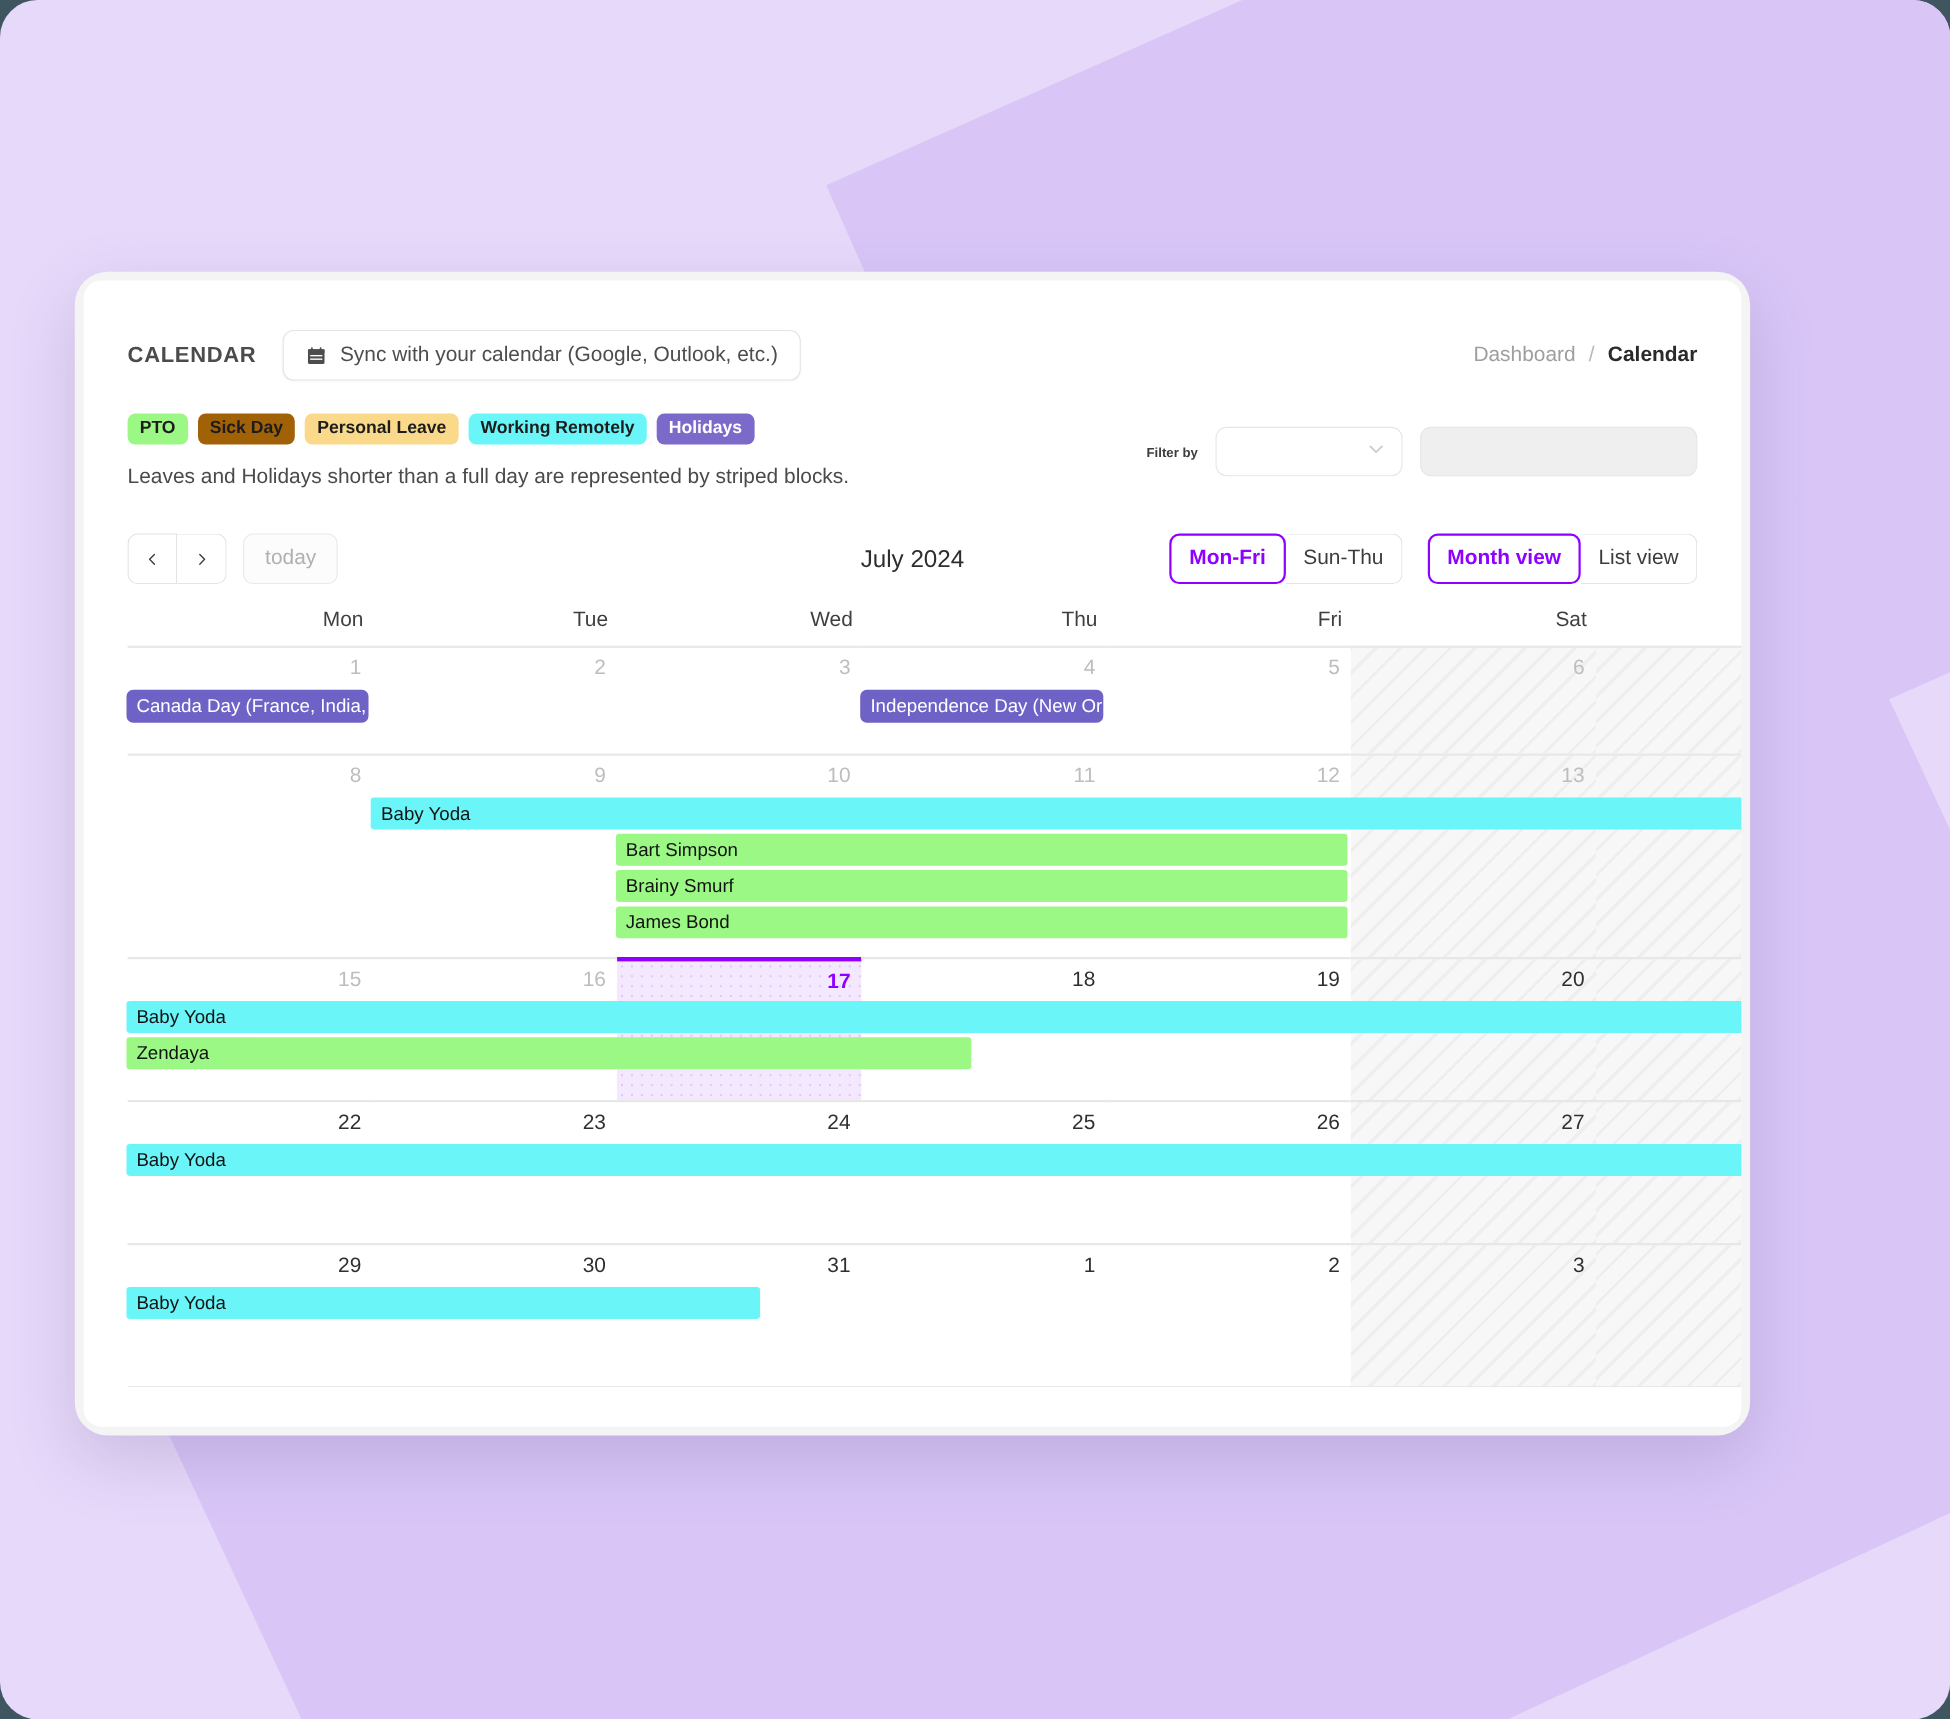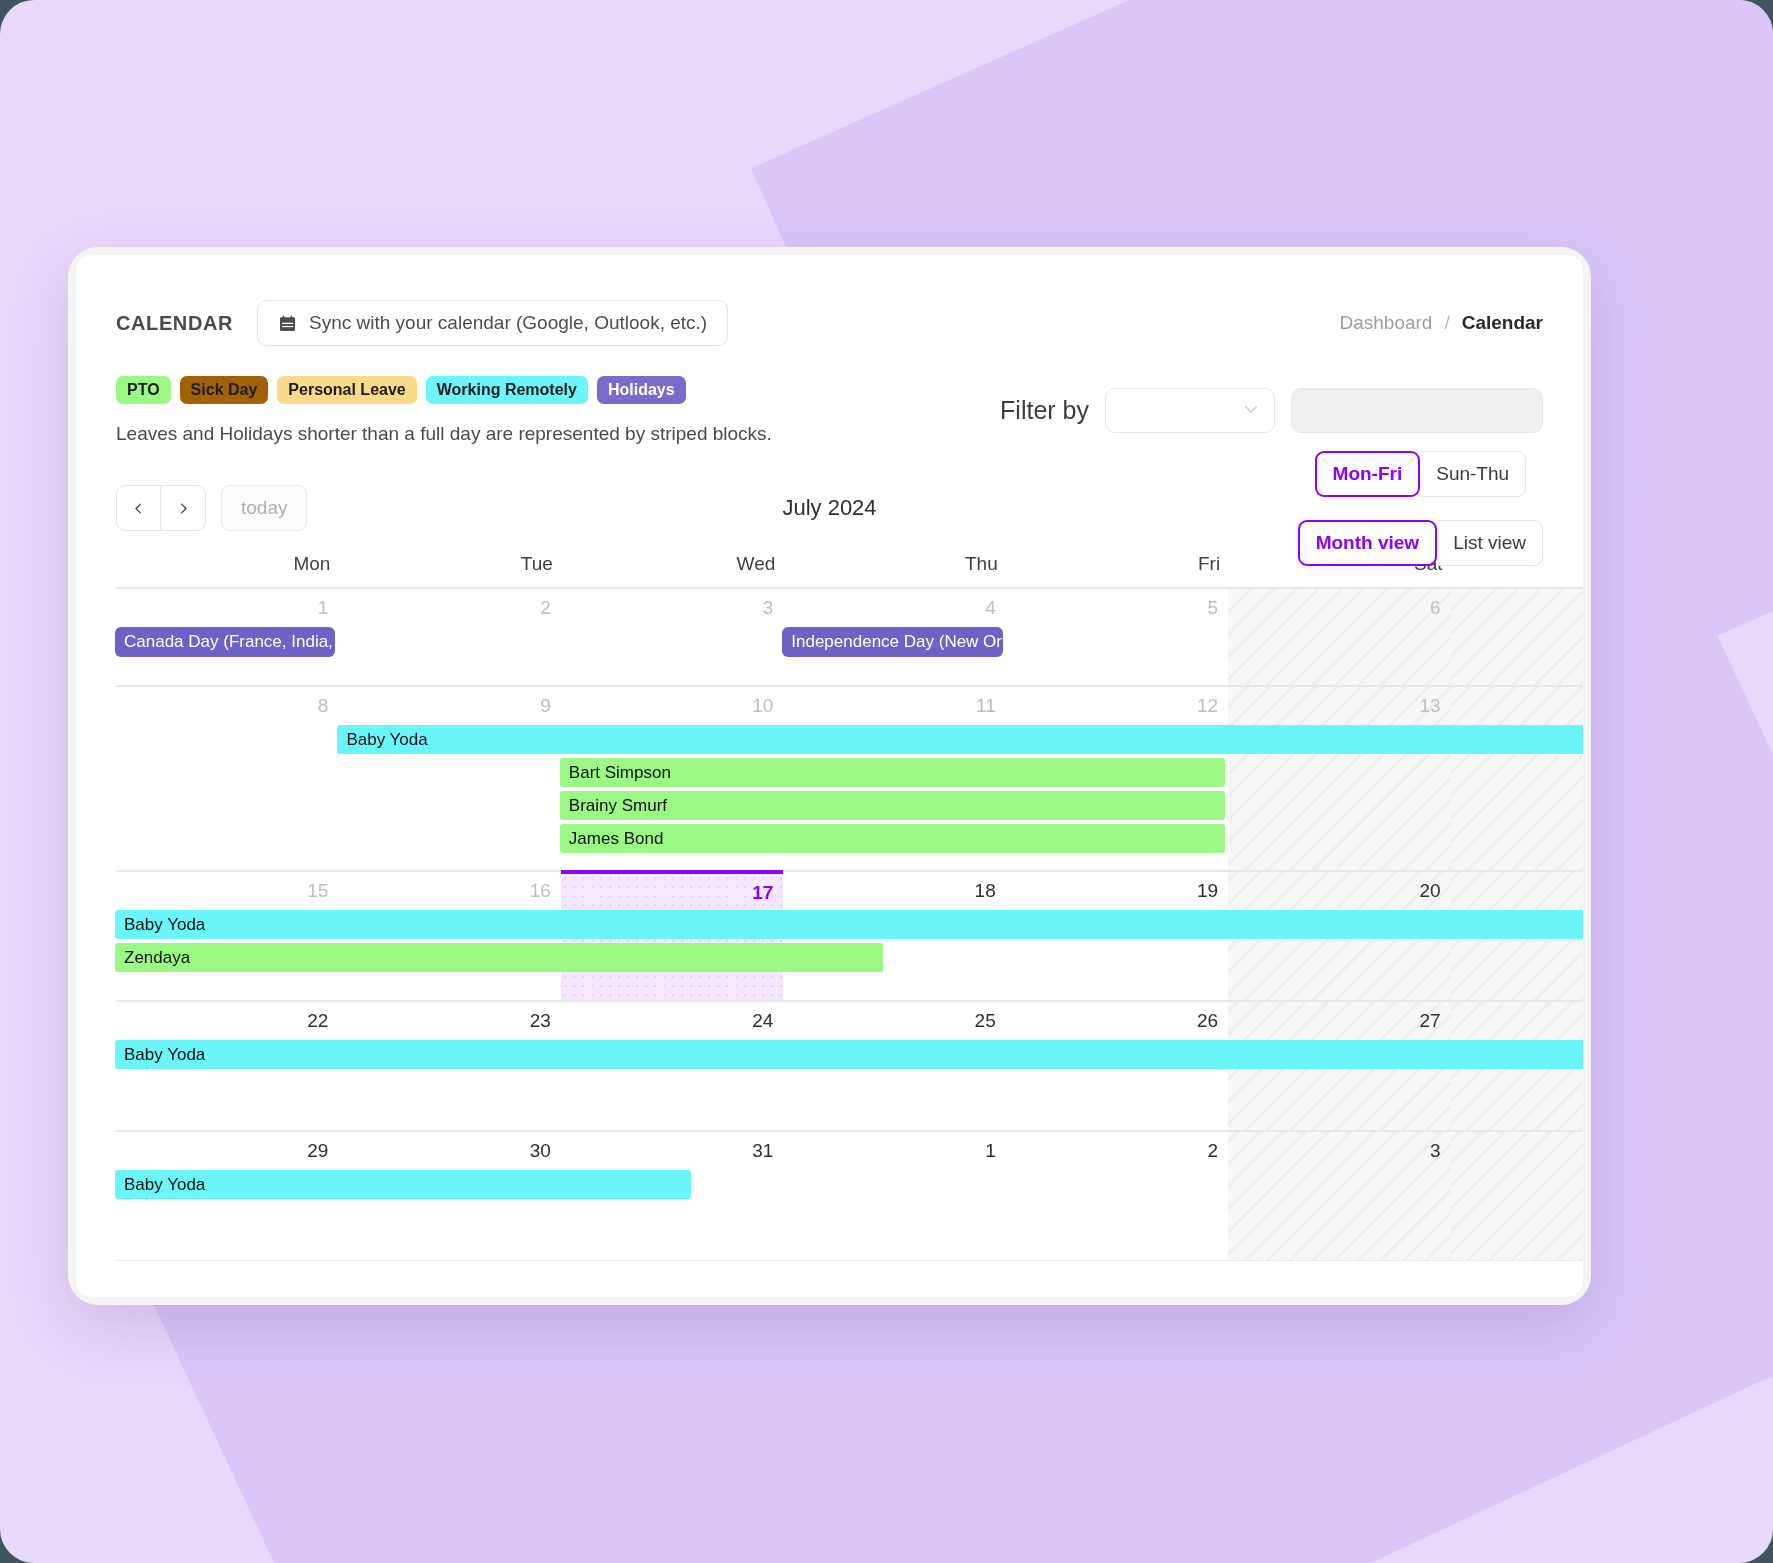--- a/index.html
+++ b/index.html
@@ -136,21 +136,21 @@
 
   
   #filter-row {
     position: absolute;
     right: 40px;
     top: 133px;
     display: flex;
     align-items: center;
     gap: 16px;
   }
-  #filter-label { font-size: 25px; color: #3d3d3d; white-space: nowrap; }
+  #filter-label { font-size: 12px; color: #3d3d3d; white-space: nowrap; font-weight: bold; }
   #filter-select {
     width: 170px; height: 45px;
     border: 1px solid #e6e6e9;
     border-radius: 10px;
     background: #fff;
     display: flex; align-items: center; justify-content: flex-end;
     padding-right: 14px;
     cursor: pointer;
   }
   #filter-value-box {
@@ -198,21 +198,20 @@
     color: #2e2e2e;
     pointer-events: none;
   }
   #toolbar-right {
     margin-left: auto;
     display: flex;
     align-items: center;
     gap: 23px;
     position: relative;
     z-index: 2;
-    flex-direction: column;
   }
   .seg-group { display: flex; }
   .seg-btn {
     height: 46px; padding: 0 16px;
     display: flex; align-items: center;
     font-size: 19px;
     background: #fff;
     border: 1px solid #e4e4e7;
     color: #3c3c3c;
     cursor: pointer;

